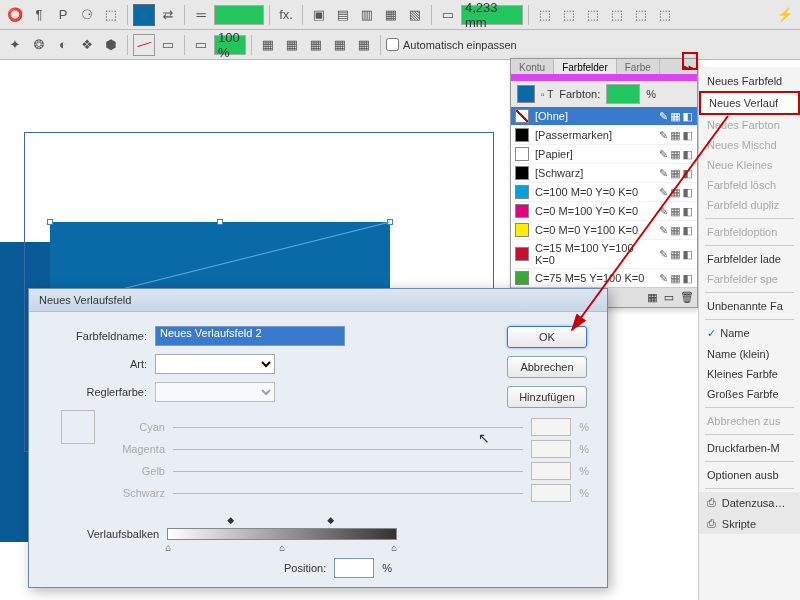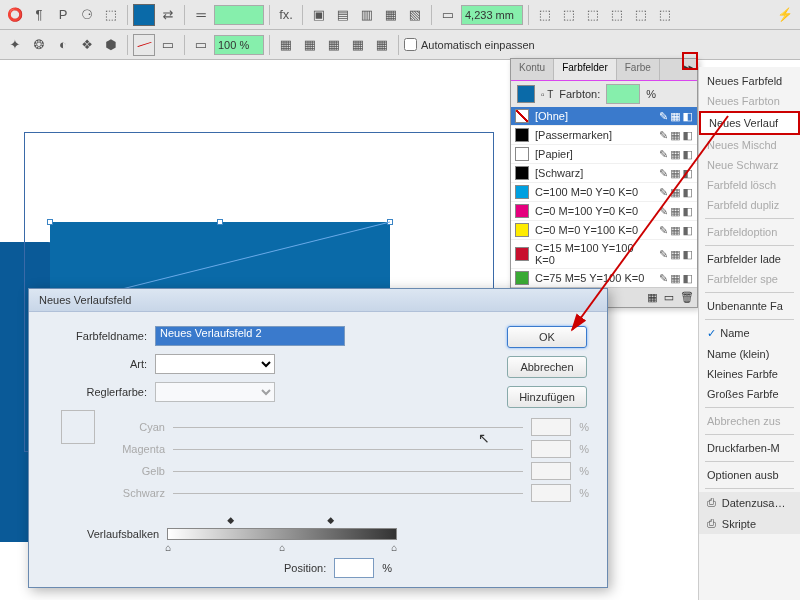--- a/index.html
+++ b/index.html
@@ -1,30 +1,30 @@
 <!DOCTYPE html>
 <html><head>
 <meta charset="utf-8">
 <style>
 *{box-sizing:border-box;margin:0;padding:0;font-family:Tahoma,Arial,sans-serif;font-size:11px}
 body{background:#fff;width:800px;height:600px;overflow:hidden;position:relative;color:#333}
 .toolbar{background:#e8e8e8;border-bottom:1px solid #bbb;display:flex;align-items:center;padding:2px 4px;height:30px;gap:2px}
 .toolbar-btn{width:22px;height:22px;border:1px solid transparent;display:flex;align-items:center;justify-content:center;font-size:13px;color:#555}
 .sep{width:1px;height:20px;background:#bbb;margin:0 3px}
 .colorwell{width:22px;height:22px;background:#0a6aa8;border:1px solid #666}
-.field{background:#86efac;border:1px solid #aaa;height:20px;padding:0 3px;font-size:11px;display:inline-flex;align-items:center}
+.field{background:#22c55e;border:1px solid #aaa;height:20px;padding:0 3px;font-size:13px;display:inline-flex;align-items:center}
 .ruler{height:16px;background:#fff;border-bottom:1px solid #ccc;position:relative;font-size:8px;color:#666;overflow:hidden}
 .ruler span{position:absolute;top:1px}
 .canvas{position:absolute;left:0;top:62px;width:520px;height:450px;background:#fff}
 .page{position:absolute;left:24px;top:70px;width:470px;height:320px;border:1px solid #3a6aa8}
 .selbox{position:absolute;left:50px;top:160px;width:340px;height:170px;background:#0a6aa8}
 .shape2{position:absolute;left:0;top:180px;width:120px;height:300px;background:#0a5a98;border-radius:0 60% 0 0}
 .handle{position:absolute;width:6px;height:6px;background:#fff;border:1px solid #3a84c4}
 .panel{position:absolute;right:102px;top:58px;width:188px;background:#e8e8e8;border:1px solid #999;box-shadow:2px 2px 6px rgba(0,0,0,.2)}
-.panel-tabs{display:flex;background:#d8d8d8;border-bottom:1px solid #d946ef;height:22px}
+.panel-tabs{display:flex;background:#d8d8d8;border-bottom:7px solid #d946ef;height:22px}
 .ptab{padding:3px 8px;font-size:10px;border-right:1px solid #bbb;color:#666}
 .ptab.active{background:#e8e8e8;color:#000}
 .panel-hdr{display:flex;align-items:center;padding:3px 6px;gap:6px}
 .swatch-list{background:#fff;max-height:180px;overflow:auto}
 .swatch-row{display:flex;align-items:center;padding:2px 4px;gap:6px;border-bottom:1px solid #f0f0f0}
 .swatch-row.sel{background:#3a7acc;color:#fff}
 .sw{width:14px;height:14px;border:1px solid #888;flex-shrink:0}
 .sw-icons{margin-left:auto;display:flex;gap:2px;font-size:9px;color:#666}
 .swatch-row.sel .sw-icons{color:#fff}
 .panel-foot{display:flex;justify-content:flex-end;padding:3px;gap:6px;border-top:1px solid #ccc;background:#e0e0e0}
@@ -98,21 +98,21 @@
   <div class="toolbar-btn">◐</div>
   <div class="toolbar-btn">❖</div>
   <div class="toolbar-btn">⬢</div>
   <div class="sep"></div>
   <div class="toolbar-btn" style="border:1px solid #999;position:relative">
       <span style="color:#c00;position:absolute;transform:rotate(45deg)">╱</span>
     </div>
   <div class="toolbar-btn">▭</div>
   <div class="sep"></div>
   <div class="toolbar-btn">▭</div>
-  <div class="field" style="width:50px">100 %</div>
+  <div class="field" style="width:32px">100 %</div>
   <div class="sep"></div>
   <div class="toolbar-btn">▦</div>
   <div class="toolbar-btn">▦</div>
   <div class="toolbar-btn">▦</div>
   <div class="toolbar-btn">▦</div>
   <div class="toolbar-btn">▦</div>
   <div class="sep"></div>
   <label class="chk">
       <input type="checkbox" style="">
       <span>Automatisch einpassen</span>
@@ -249,24 +249,24 @@
     <span>▦</span>
     <span>▭</span>
     <span>🗑</span>
   </div>
 </div>
 
 <div class="redbox" style="right:102px;top:52px;width:16px;height:18px"></div>
 
 <div class="menu-list" id="menu">
     <div class="menu-item">Neues Farbfeld</div>
+    <div class="menu-item hl">Neues Verlauf</div>
     <div class="menu-item dis">Neues Farbton</div>
-    <div class="menu-item hl">Neues Verlauf</div>
     <div class="menu-item dis">Neues Mischd</div>
-    <div class="menu-item dis">Neue Schwarz</div>
+    <div class="menu-item dis">Neue Kleines</div>
     <div class="menu-item dis">Farbfeld lösch</div>
     <div class="menu-item dis">Farbfeld dupliz</div>
     <div class="menu-sep"></div>
     <div class="menu-item dis">Farbfeldoption</div>
     <div class="menu-sep"></div>
     <div class="menu-item">Farbfelder lade</div>
     <div class="menu-item dis">Farbfelder spe</div>
     <div class="menu-sep"></div>
     <div class="menu-item">Unbenannte Fa</div>
     <div class="menu-sep"></div>

